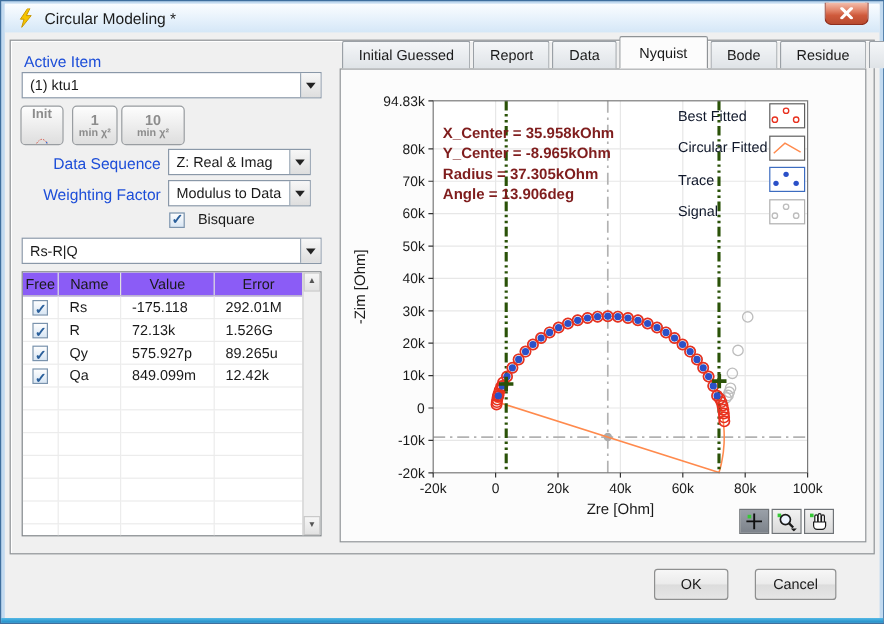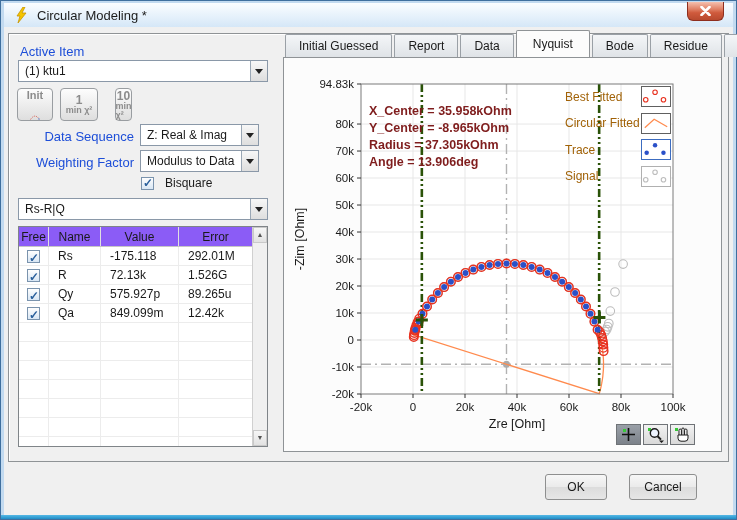--- a/index.html
+++ b/index.html
@@ -50,21 +50,21 @@
   .tabstrip{position:absolute;left:285px;top:33px;height:24px;display:flex;gap:2px;align-items:flex-end;z-index:3;}
   .tab{height:23px;padding:0 13px;display:flex;align-items:center;font-size:12px;color:#1a1a1a;
     background:linear-gradient(180deg,#f4f6f8,#dfe3e7);border:1px solid #9aa0a6;border-bottom:none;
     border-radius:2px 2px 0 0;cursor:pointer;white-space:nowrap;}
   .tab.selected{height:27px;background:#fcfcfc;border:1px solid #8f9396;border-bottom:none;z-index:4;padding:0 16px;}
   .tabpage{position:absolute;left:283px;top:57px;width:439px;height:395px;background:#fcfcfc;border:1px solid #8f9396;z-index:2;}
   #plot-svg{position:absolute;left:0;top:0;}
   .annotation{position:absolute;left:85px;top:29px;color:#ff0000;font-weight:bold;font-size:12.5px;line-height:17px;z-index:5;pointer-events:none;}
   .legend{position:absolute;left:281px;top:28px;z-index:5;}
   .legend-row{display:flex;align-items:center;height:21px;margin-bottom:5.5px;}
-  .legend-label{width:76px;font-size:12px;color:#a16207;}
+  .legend-label{width:76px;font-size:12px;color:#0f172a;}
   .legend-glyph{width:30px;height:21px;background:#ffffff;border:1px solid #707070;}
   .plot-tools{position:absolute;left:332px;top:366px;display:flex;gap:2px;z-index:5;}
   .ptool{width:25px;height:21px;border:1px solid #6f7377;background:linear-gradient(180deg,#f2f2f2,#d9d9d9);cursor:pointer;
     display:flex;align-items:center;justify-content:center;}
   .ptool.dark{background:linear-gradient(180deg,#9aa0a8,#7c828a);}
   .btn{position:absolute;height:26px;border:1px solid #8e8f8f;border-radius:3px;
     background:linear-gradient(180deg,#f7f7f7,#ebebeb 48%,#dcdcdc 52%,#e6e6e6);
     font-size:12px;color:#1a1a1a;display:flex;align-items:center;justify-content:center;cursor:pointer;}
 </style>
 </head>
@@ -99,21 +99,21 @@
     <span style="font-size:11px;">Init</span>
     <svg width="20" height="9" viewBox="0 0 20 9">
       <path d="M2 8 Q10 -4 18 8" fill="none" stroke="#d63a2a" stroke-width="1.4" stroke-dasharray="2 2"></path>
       <circle cx="17" cy="7" r="1.2" fill="#3a6fd0"></circle>
     </svg>
   </div>
   <div class="tool-btn" style="left:60px;top:88px;width:38px;height:33px;">
     <span style="font-size:12px;line-height:12px;">1</span>
     <span class="small">min χ²</span>
   </div>
-  <div class="tool-btn" style="left:115px;top:88px;width:17px;height:33px;">
+  <div class="tool-btn" style="left:101px;top:88px;width:53px;height:33px;">
     <span style="font-size:12px;line-height:12px;">10</span>
     <span class="small">min χ²</span>
   </div>
 
   <div class="lbl" style="left:20px;top:129px;width:114px;text-align:right;">Data Sequence</div>
   <div class="combo" style="left:140px;top:124px;width:119px;">
     <span>Z: Real &amp; Imag</span>
     <span class="dd">
         <span class="arr-down"></span>
       </span>

